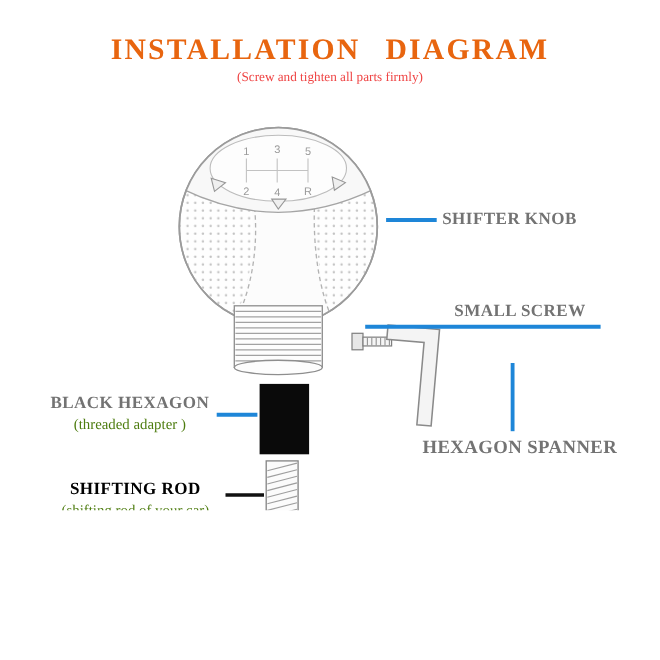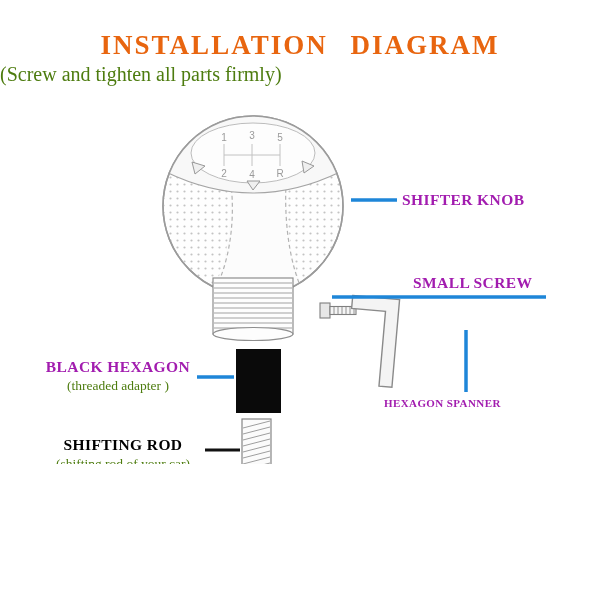--- a/index.html
+++ b/index.html
@@ -21,39 +21,39 @@
     font-weight: bold;
     color: #e8650f;
     letter-spacing: 2px;
     word-spacing: 14px;
   }
   .subtitle {
     position: absolute;
     top: 63px;
     left: 0;
     width: 100%;
-    text-align: left;
-    font-size: 20px;
-    color: #4d7c0f;
+    text-align: center;
+    font-size: 12px;
+    color: #ef4444;
   }
   .art {
     position: absolute;
     top: 0;
     left: 0;
   }
   .part-label {
     position: absolute;
     font-size: 15.5px;
     font-weight: bold;
-    color: #a21caf;
+    color: #737373;
     letter-spacing: 0.4px;
     white-space: nowrap;
   }
   .part-label.black { color: #000000; }
-  .part-label.small { font-size: 11px; text-align: right; }
+  .part-label.small { font-size: 17px; text-align: right; }
   .part-note {
     font-size: 13.5px;
     font-weight: normal;
     color: #4d7c0f;
     letter-spacing: 0px;
     margin-top: 2px;
     white-space: nowrap;
   }
   .label-block {
     position: absolute;

